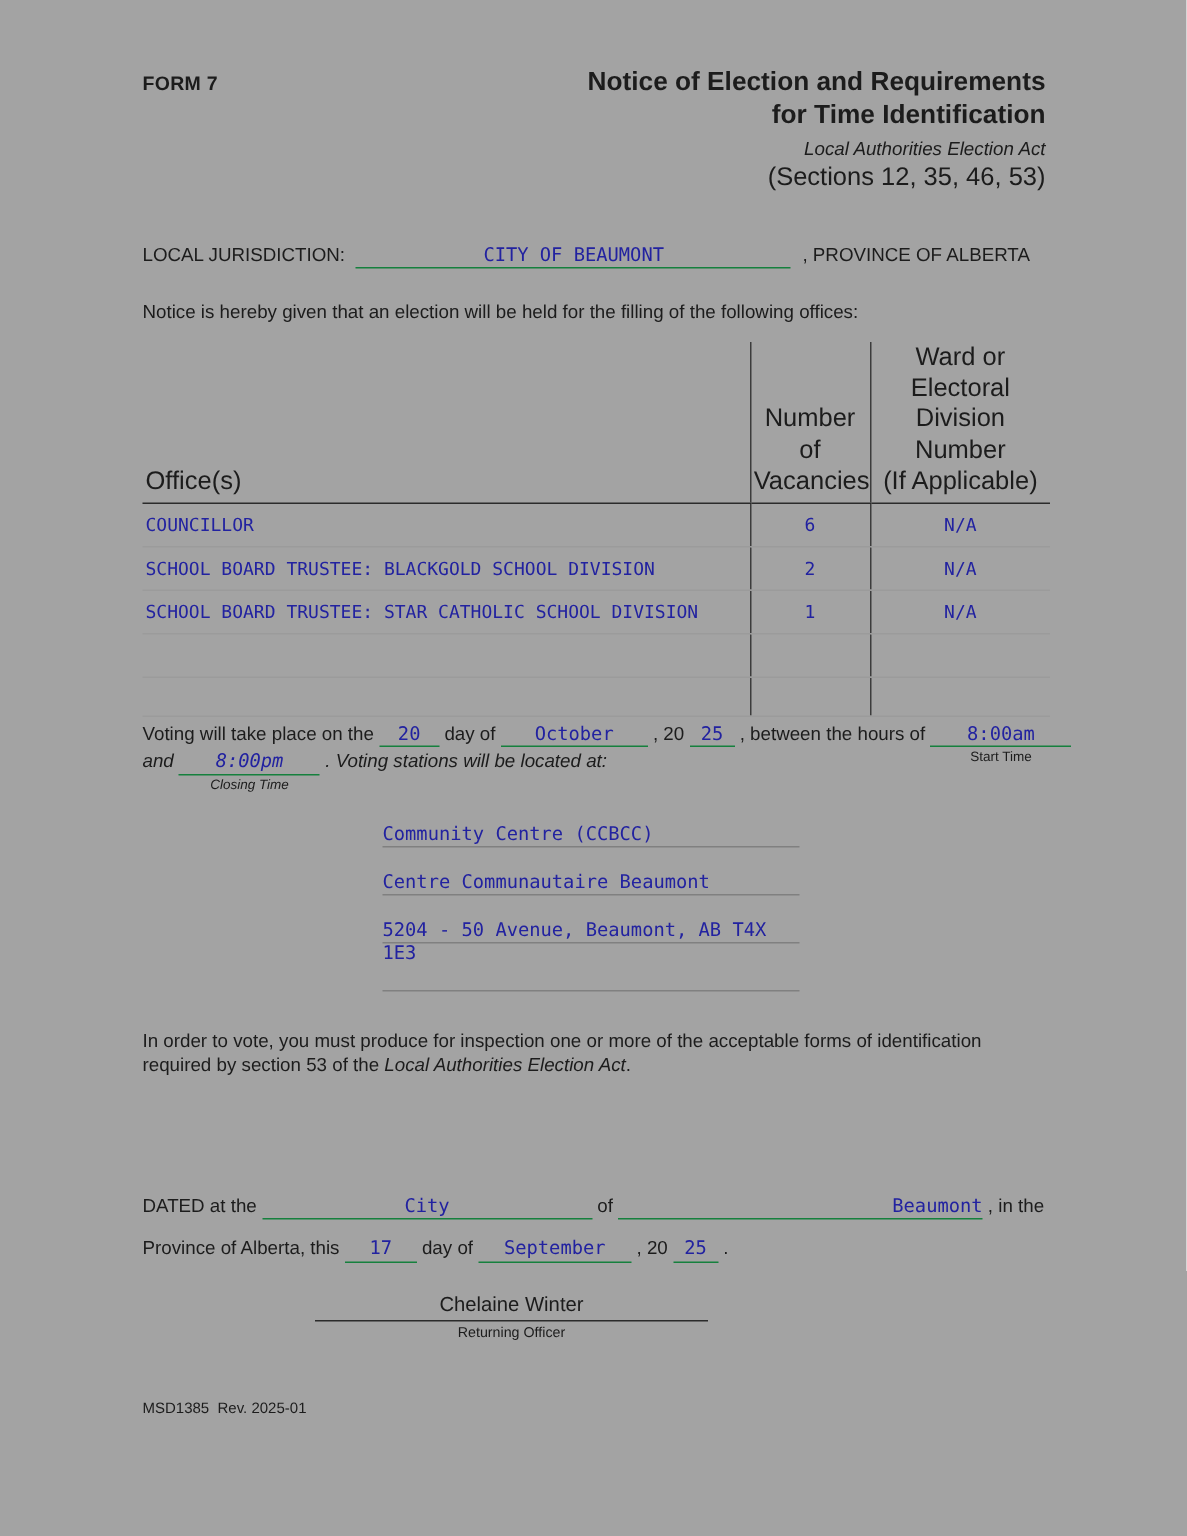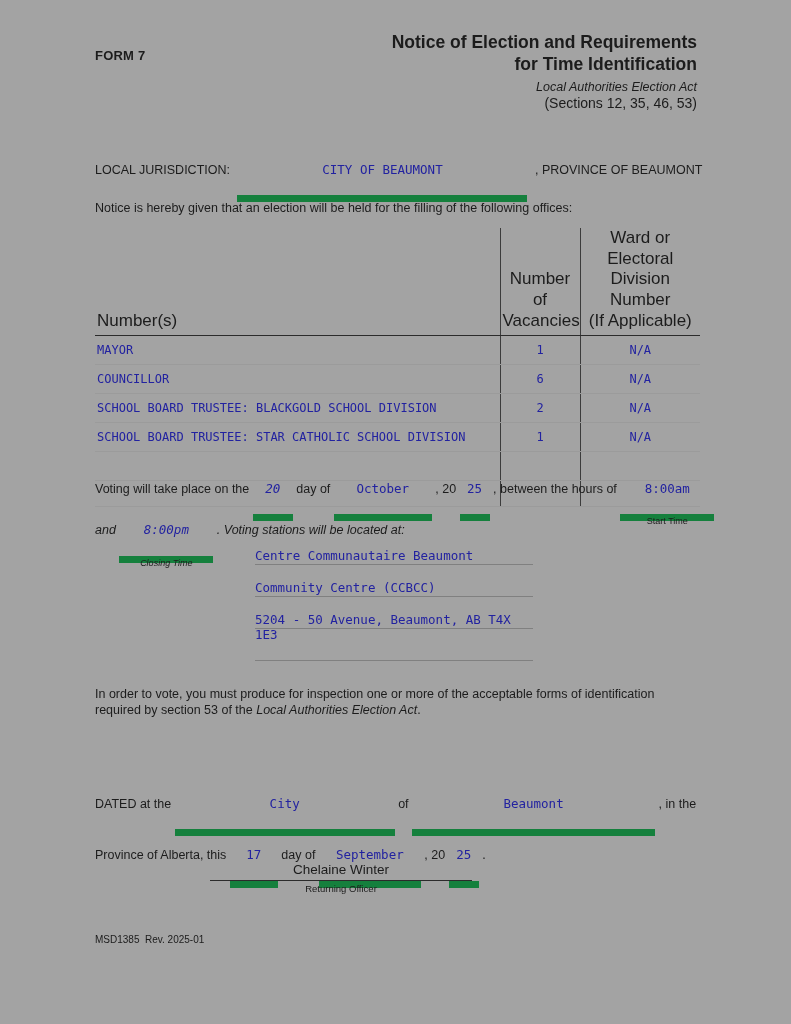--- a/index.html
+++ b/index.html
@@ -16,41 +16,41 @@
     overflow: hidden;
     font-size: 12.5px;
   }
 
   
   .form-number {
     position: absolute; left: 95px; top: 48px;
     font-weight: bold; font-size: 13px; letter-spacing: .2px;
   }
   .title-block {
-    position: absolute; right: 94px; top: 32px;
+    position: absolute; right: 94px; top: 44px;
     text-align: right; line-height: 1.25;
   }
   .title-line { font-weight: bold; font-size: 17.5px; }
   .act-name { font-style: italic; font-size: 12.5px; margin-top: 4px; }
-  .sections { font-size: 14px; text-align: right; }
+  .sections { font-size: 17px; text-align: right; }
 
   
   .fill {
     font-family: "DejaVu Sans Mono", monospace;
     color: #2222a0;
     font-size: 12.5px;
   }
   .blank {
     display: inline-block;
-    border-bottom: 7px solid #15803d;
+    border-bottom: 1px solid #15803d;
     text-align: center;
     vertical-align: baseline;
     position: relative;
     line-height: 1.15;
-    padding-bottom: 18px;
+    padding-bottom: 1px;
   }
   .blank .sub-label {
     position: absolute;
     top: 100%; left: 50%;
     transform: translateX(-50%);
     font-family: "Liberation Sans", sans-serif;
     font-size: 9px; color: #1c1c1c;
     white-space: nowrap; margin-top: 2px;
   }
 
@@ -91,21 +91,21 @@
   .offices-table td.cell-vac, .offices-table td.cell-ward { text-align: center; }
   .offices-table .fill { font-size: 12px; }
 
   
   .voting {
     position: absolute; left: 95px; top: 481px; width: 640px;
     line-height: 1.3;
   }
   .voting .row { white-space: nowrap; }
   .voting .row2 { margin-top: 1px; font-style: italic; }
-  .blank.b-day { width: 40px; font-style: italic; }
+  .blank.b-day { width: 40px; }
   .blank.b-month { width: 98px; }
   .blank.b-year { width: 30px; }
   .blank.b-start { width: 94px; }
   .blank.b-close { width: 94px; }
 
   
   .stations { position: absolute; left: 255px; top: 548px; }
   .station-line {
     width: 278px;
     border-bottom: 1px solid #808080;
@@ -123,21 +123,21 @@
   .id-paragraph .italic { font-style: italic; }
 
   
   .dated {
     position: absolute; left: 95px; top: 796px; width: 640px;
     line-height: 1.3;
   }
   .dated .row { white-space: nowrap; }
   .dated .row2 { margin-top: 11px; }
   .blank.b-city { width: 220px; }
-  .blank.b-muni { width: 243px; }
+  .blank.b-muni { width: 243px; text-align: right; }
   .blank.b-dday { width: 48px; }
   .blank.b-dmonth { width: 102px; }
   .blank.b-dyear { width: 30px; }
 
   
   .signature {
     position: absolute; left: 210px; top: 862px; width: 262px;
     text-align: center;
   }
   .signature .sig-name {
@@ -162,47 +162,42 @@
   <div class="title-block">
     <div class="title-line">Notice of Election and Requirements</div>
     <div class="title-line">for Time Identification</div>
     <div class="act-name">Local Authorities Election Act</div>
     <div class="sections">(Sections 12, 35, 46, 53)</div>
   </div>
 
   <div class="jurisdiction">
     <span>LOCAL JURISDICTION:</span>
     <span class="blank"><span class="fill">CITY OF BEAUMONT</span></span>
-    <span>, PROVINCE OF BEAUMONT</span>
+    <span>, PROVINCE OF ALBERTA</span>
   </div>
 
   <div class="notice-line">Notice is hereby given that an election will be held for the filling of the following offices:</div>
 
   <table class="offices-table">
     <colgroup>
         <col class="c-office">
         <col class="c-vac">
         <col class="c-ward">
       </colgroup>
     <thead>
       <tr>
-        <th class="h-office">Number(s)</th>
+        <th class="h-office">Office(s)</th>
         <th class="h-vac col-line" style="white-space: pre-line;">Number of
 Vacancies</th>
         <th class="h-ward col-line" style="white-space: pre-line;">Ward or Electoral
 Division Number
 (If Applicable)</th>
       </tr>
     </thead>
     <tbody>
-      <tr>
-        <td class="cell-office"><span class="fill">MAYOR</span></td>
-        <td class="cell-vac col-line"><span class="fill">1</span></td>
-        <td class="cell-ward col-line"><span class="fill">N/A</span></td>
-      </tr>
       <tr>
         <td class="cell-office"><span class="fill">COUNCILLOR</span></td>
         <td class="cell-vac col-line"><span class="fill">6</span></td>
         <td class="cell-ward col-line"><span class="fill">N/A</span></td>
       </tr>
       <tr>
         <td class="cell-office"><span class="fill">SCHOOL BOARD TRUSTEE: BLACKGOLD SCHOOL DIVISION</span></td>
         <td class="cell-vac col-line"><span class="fill">2</span></td>
         <td class="cell-ward col-line"><span class="fill">N/A</span></td>
       </tr>
@@ -236,22 +231,22 @@
       <span class="blank b-start"><span class="fill">8:00am</span><span class="sub-label">Start Time</span></span>
     </div>
     <div class="row row2">
       <span>and</span>
       <span class="blank b-close"><span class="fill">8:00pm</span><span class="sub-label">Closing Time</span></span>
       <span>. Voting stations will be located at:</span>
     </div>
   </div>
 
   <div class="stations">
+    <div class="station-line"><span class="fill">Community Centre (CCBCC)</span></div>
     <div class="station-line"><span class="fill">Centre Communautaire Beaumont</span></div>
-    <div class="station-line"><span class="fill">Community Centre (CCBCC)</span></div>
     <div class="station-line"><span class="fill">5204 - 50 Avenue, Beaumont, AB T4X 1E3</span></div>
     <div class="station-line"><span class="fill"></span></div>
   </div>
 
   <div class="id-paragraph">
     <span>In order to vote, you must produce for inspection one or more of the acceptable forms of identification required by section 53 of the </span><span class="italic">Local Authorities Election Act</span><span>.</span>
   </div>
 
   <div class="dated">
     <div class="row">

